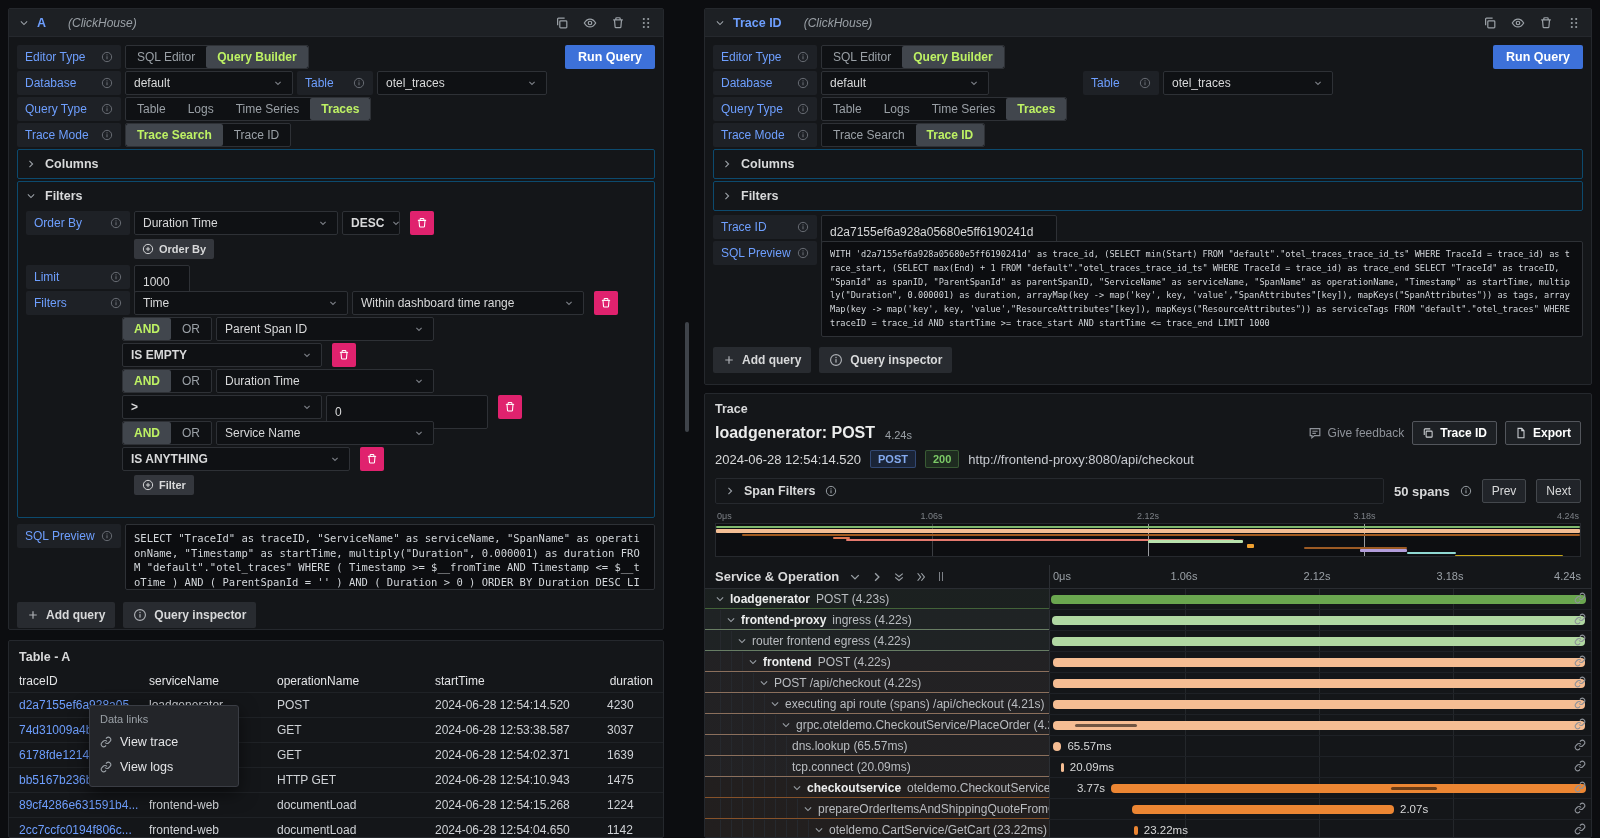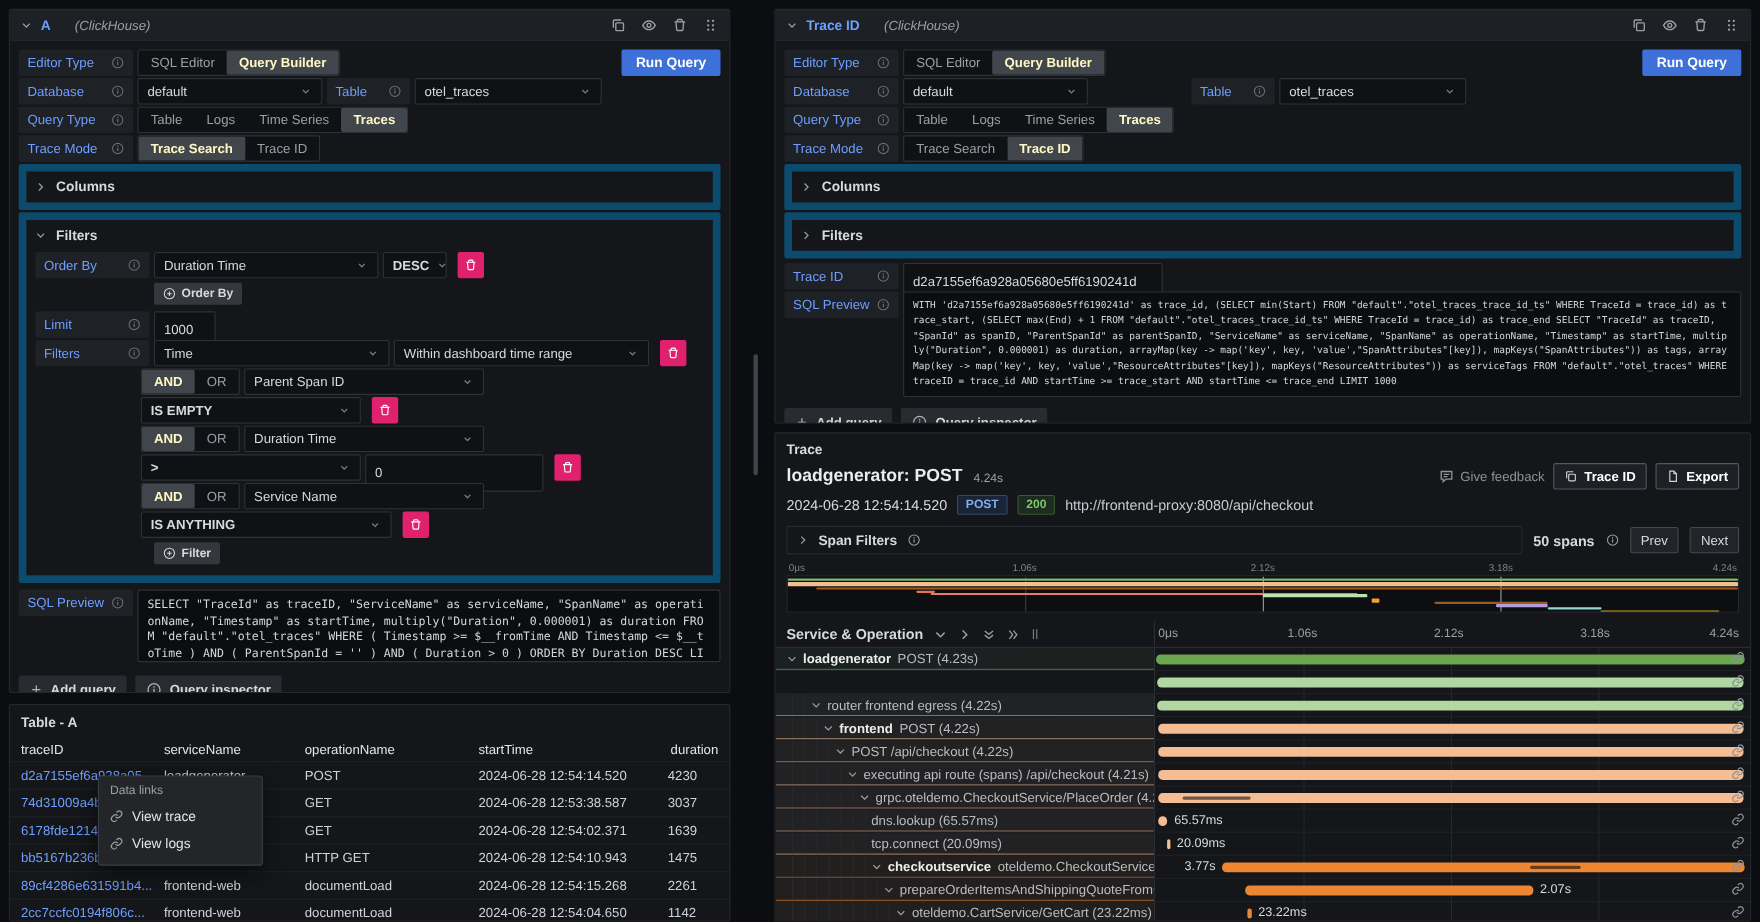--- a/index.html
+++ b/index.html
@@ -25,26 +25,26 @@
   .ico svg{width:100%;height:100%;}
   .ico12{width:12px;height:12px;} .ico10{width:10px;height:10px;}
   .row{display:flex;gap:4px;margin-bottom:2px;height:24px;align-items:stretch;}
   .lbl{width:104px;flex:none;background:var(--lblbg);border-radius:2px;display:flex;align-items:center;justify-content:space-between;padding:0 8px;color:var(--blue);font-size:12px;}
   .lbl .ico{color:#6a6e75;}
   .sel{background:var(--input);border:1px solid var(--border2);border-radius:2px;display:flex;align-items:center;justify-content:space-between;padding:0 8px;font-size:12px;color:var(--text);gap:6px;}
   .sel .ico{color:#7a7e85;}
   .inp{background:var(--input);border:1px solid var(--border2);border-radius:2px;padding:16px 8px;font-size:12px;color:var(--text);outline:none;}
   .seg{display:flex;align-items:stretch;background:var(--input);border:1px solid var(--border2);border-radius:2px;overflow:hidden;}
   .seg .opt{display:flex;align-items:center;padding:0 11px;font-size:12px;color:var(--text2);cursor:pointer;}
-  .seg .opt.active{background:var(--active);color:#fef9c3;font-weight:700;border-radius:2px;}
+  .seg .opt.active{background:var(--active);color:#bef264;font-weight:700;border-radius:2px;}
   .btn-primary{margin-left:auto;background:var(--btnblue);border:none;border-radius:2px;color:#fff;font-size:12.5px;font-weight:600;padding:0 13px;display:flex;align-items:center;cursor:pointer;}
   .btn{background:#282b30;border:none;border-radius:2px;color:var(--text);font-size:12px;font-weight:600;padding:0 10px;height:26px;display:inline-flex;align-items:center;gap:7px;cursor:pointer;}
   .btn .ico{color:#aeb1b6;}
   .btn-sm{background:#34373d;border:none;border-radius:2px;color:var(--text);font-size:11px;font-weight:700;padding:0 8px;height:20px;display:inline-flex;align-items:center;gap:5px;cursor:pointer;}
-  .box{border:7px solid #0c4a6e;border-radius:2px;padding:6px 8px;margin-bottom:2px;background:var(--panel);}
+  .box{border:1px solid #0c4a6e;border-radius:2px;padding:6px 8px;margin-bottom:2px;background:var(--panel);}
   .box-head{display:flex;align-items:center;gap:9px;height:16px;font-size:12.5px;font-weight:700;color:var(--text);}
   .box-head .ico{color:var(--text2);}
   .frow{display:flex;gap:4px;margin-bottom:2px;height:24px;align-items:stretch;}
   .cond{margin-left:96px;}
   .addrow{margin:4px 0 6px 108px;height:20px;}
   .trash{width:24px;height:24px;flex:none;background:var(--pink);border:none;border-radius:2px;color:#fff;display:flex;align-items:center;justify-content:center;margin-left:6px;cursor:pointer;}
   .code{flex:1;font-family:"DejaVu Sans Mono",monospace;background:#0c0d10;border:1px solid var(--border2);border-radius:2px;padding:6px 8px;color:#d3d7db;white-space:pre-wrap;word-break:break-all;overflow:hidden;}
   .code-a{font-size:10.5px;line-height:14.5px;height:66px;}
   .code-b{font-size:8.6px;line-height:13.8px;height:96px;}
   .btnrow{margin-top:12px;display:flex;gap:8px;}
@@ -450,21 +450,21 @@
           <button class="trash">
               <span class="ico ico12">
                 <svg viewBox="0 0 16 16" fill="none" stroke="currentColor" stroke-width="1.4">
                   <path d="M2.5 4.5h11"></path>
                   <path d="M5.5 4.5V3a1 1 0 0 1 1-1h3a1 1 0 0 1 1 1v1.5"></path>
                   <path d="M4 4.5l.7 8a1 1 0 0 0 1 .9h4.6a1 1 0 0 0 1-.9l.7-8"></path>
                 </svg>
               </span>
             </button>
         </div>
-        <div class="addrow" style="margin-bottom:4px"><button class="btn-sm">
+        <div class="addrow" style="margin-bottom:16px"><button class="btn-sm">
               <span class="ico ico12">
                 <svg viewBox="0 0 16 16" fill="none" stroke="currentColor" stroke-width="1.3">
                   <circle cx="8" cy="8" r="6.2"></circle>
                   <path d="M8 5.2v5.6M5.2 8h5.6"></path>
                 </svg>
               </span>
               <span>Filter</span>
             </button></div>
       </div>
       <div class="row" style="height:auto;margin-top:6px">
@@ -541,21 +541,21 @@
           <div class="c1">frontend-web</div>
           <div class="c2">HTTP GET</div>
           <div class="c3">2024-06-28 12:54:10.943</div>
           <div class="c4">1475</div>
         </div>
         <div class="tgrid trow">
           <div class="c0">89cf4286e631591b4...</div>
           <div class="c1">frontend-web</div>
           <div class="c2">documentLoad</div>
           <div class="c3">2024-06-28 12:54:15.268</div>
-          <div class="c4">2261</div>
+          <div class="c4">1224</div>
         </div>
         <div class="tgrid trow">
           <div class="c0">2cc7ccfc0194f806c...</div>
           <div class="c1">frontend-web</div>
           <div class="c2">documentLoad</div>
           <div class="c3">2024-06-28 12:54:04.650</div>
           <div class="c4">1142</div>
         </div>
       </div>
     <div class="tooltip">
@@ -928,20 +928,30 @@
           </div>
           <span class="ico ico12 wf-link">
             <svg viewBox="0 0 24 24" fill="none" stroke="currentColor" stroke-width="2.2">
               <path d="M10 13a5 5 0 0 0 7.5.5l3-3a5 5 0 0 0-7-7l-1.7 1.7"></path>
               <path d="M14 11a5 5 0 0 0-7.5-.5l-3 3a5 5 0 0 0 7 7l1.7-1.7"></path>
             </svg>
           </span>
           <div class="bar" style="left: 346px; width: 534.928px; background: rgb(106, 166, 79);"></div>
         </div>
         <div class="wf-row">
+          <div class="wf-name" style="border-bottom: 1px solid rgba(177, 216, 162, 0.5); background: linear-gradient(rgba(177, 216, 162, 0.05), rgba(177, 216, 162, 0.05)), rgb(23, 25, 29); padding-left: 21px;">
+            <i class="guide" style="left: 15px;"></i>
+            <span class="ico ico10 chev">
+              <svg viewBox="0 0 16 16">
+                <path d="M3 5.5l5 5 5-5" fill="none" stroke="currentColor" stroke-width="1.8"></path>
+              </svg>
+            </span>
+            <span class="svc">frontend-proxy</span>
+            <span class="op">ingress (4.22s)</span>
+          </div>
           <span class="ico ico12 wf-link">
             <svg viewBox="0 0 24 24" fill="none" stroke="currentColor" stroke-width="2.2">
               <path d="M10 13a5 5 0 0 0 7.5.5l3-3a5 5 0 0 0-7-7l-1.7 1.7"></path>
               <path d="M14 11a5 5 0 0 0-7.5-.5l-3 3a5 5 0 0 0 7 7l1.7-1.7"></path>
             </svg>
           </span>
           <div class="bar" style="left: 347.072px; width: 533.32px; background: rgb(177, 216, 162);"></div>
         </div>
         <div class="wf-row">
           <div class="wf-name" style="border-bottom: 1px solid rgba(177, 216, 162, 0.5); background: linear-gradient(rgba(177, 216, 162, 0.05), rgba(177, 216, 162, 0.05)), rgb(23, 25, 29); padding-left: 32px;">

